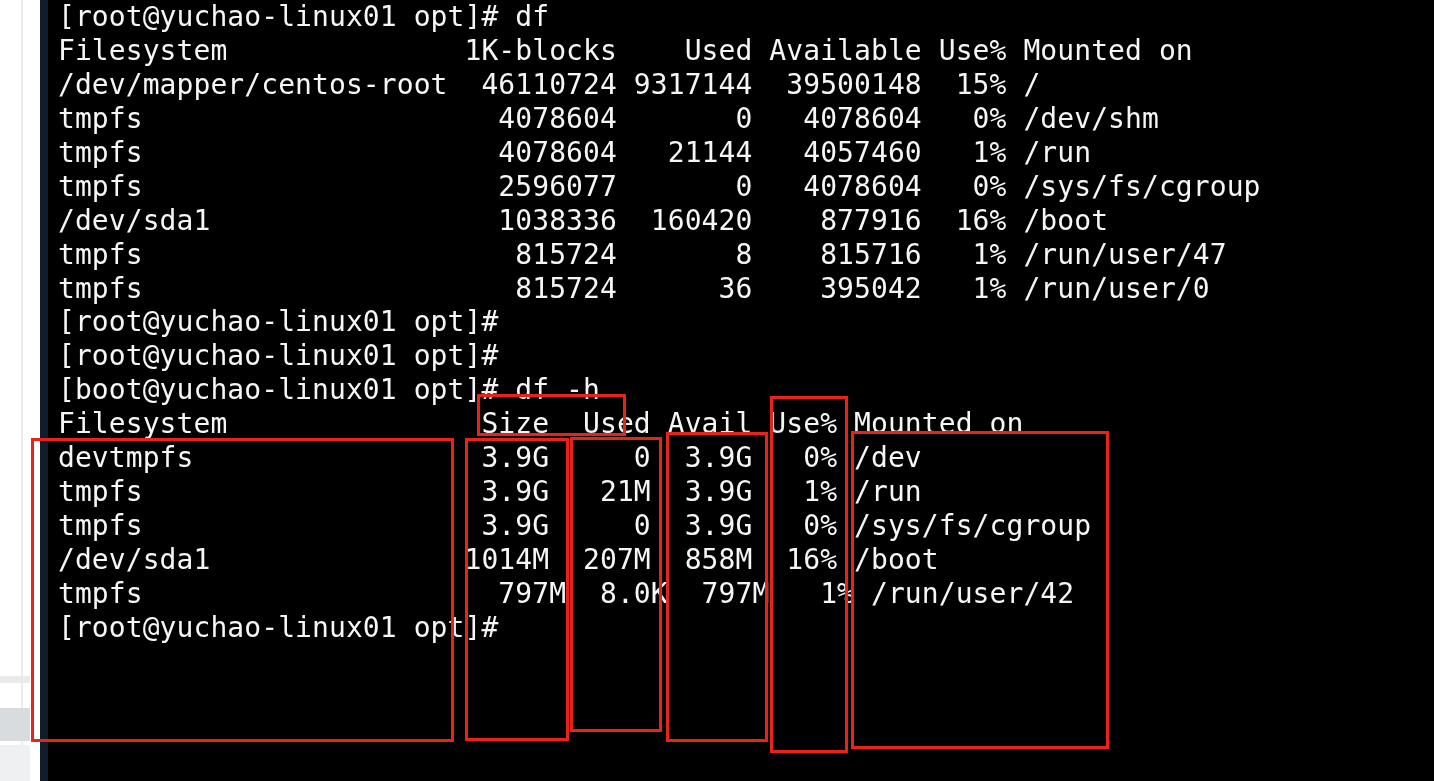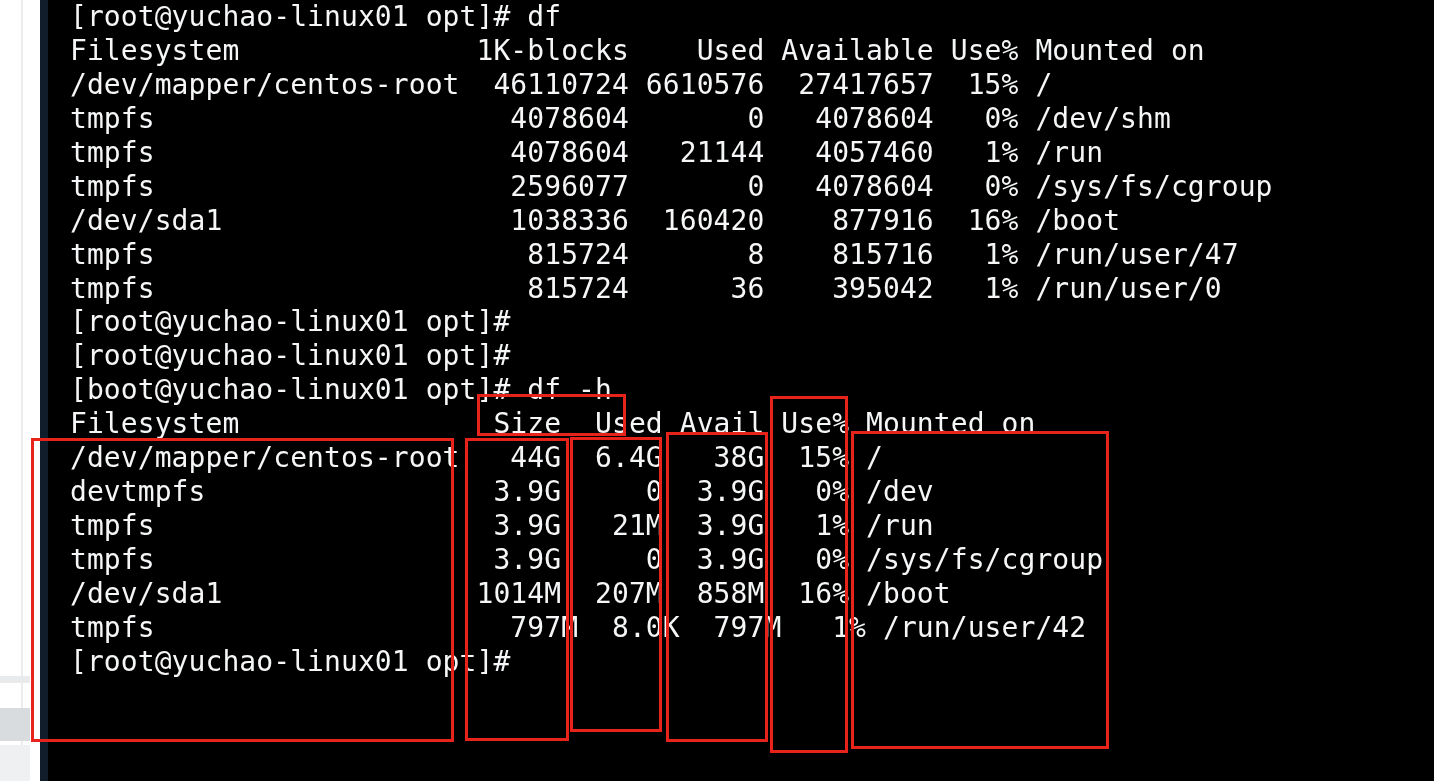--- a/index.html
+++ b/index.html
@@ -30,21 +30,21 @@
     background: #000000;
     z-index: 1;
   }
   .term-line {
     white-space: pre;
     height: 33.95px;
     line-height: 33.95px;
     font-size: 28px;
     letter-spacing: 0.08px;
     color: #f5f6f7;
-    padding-left: 22px;
+    padding-left: 10px;
   }
 
   
   .annot {
     position: absolute;
     box-sizing: border-box;
     border: 3px solid #e8231c;
     background: transparent;
     z-index: 5;
     pointer-events: none;
@@ -65,32 +65,31 @@
   <div class="gutter-bar bar-a"></div>
   <div class="gutter-bar bar-b"></div>
   <div class="gutter-bar bar-c"></div>
 </div>
 
 <div class="window-border"></div>
 
 <div class="terminal">
   <div class="term-line">[root@yuchao-linux01 opt]# df</div>
   <div class="term-line">Filesystem              1K-blocks    Used Available Use% Mounted on</div>
-  <div class="term-line">/dev/mapper/centos-root  46110724 6610576  27417657  15% /</div>
+  <div class="term-line">/dev/mapper/centos-root  46110724 9317144  39500148  15% /</div>
   <div class="term-line">tmpfs                     4078604       0   4078604   0% /dev/shm</div>
   <div class="term-line">tmpfs                     4078604   21144   4057460   1% /run</div>
   <div class="term-line">tmpfs                     2596077       0   4078604   0% /sys/fs/cgroup</div>
   <div class="term-line">/dev/sda1                 1038336  160420    877916  16% /boot</div>
   <div class="term-line">tmpfs                      815724       8    815716   1% /run/user/47</div>
   <div class="term-line">tmpfs                      815724      36    395042   1% /run/user/0</div>
   <div class="term-line">[root@yuchao-linux01 opt]#</div>
   <div class="term-line">[root@yuchao-linux01 opt]#</div>
   <div class="term-line">[boot@yuchao-linux01 opt]# df -h</div>
   <div class="term-line">Filesystem               Size  Used Avail Use% Mounted on</div>
-  <div class="term-line">/dev/mapper/centos-root   44G  6.4G   38G  15% /</div>
   <div class="term-line">devtmpfs                 3.9G     0  3.9G   0% /dev</div>
   <div class="term-line">tmpfs                    3.9G   21M  3.9G   1% /run</div>
   <div class="term-line">tmpfs                    3.9G     0  3.9G   0% /sys/fs/cgroup</div>
   <div class="term-line">/dev/sda1               1014M  207M  858M  16% /boot</div>
   <div class="term-line">tmpfs                     797M  8.0K  797M   1% /run/user/42</div>
   <div class="term-line">[root@yuchao-linux01 opt]#</div>
 </div>
 
 <div class="annot a-cmd"></div>
 <div class="annot a-fs"></div>

